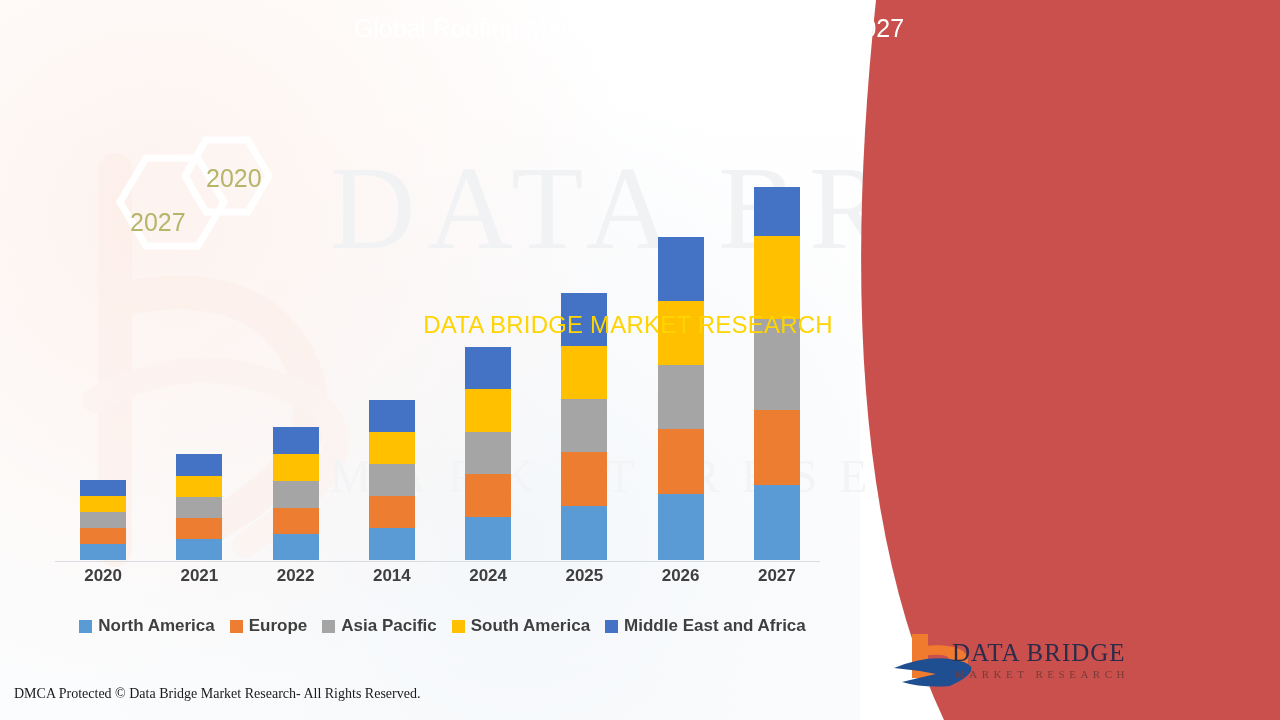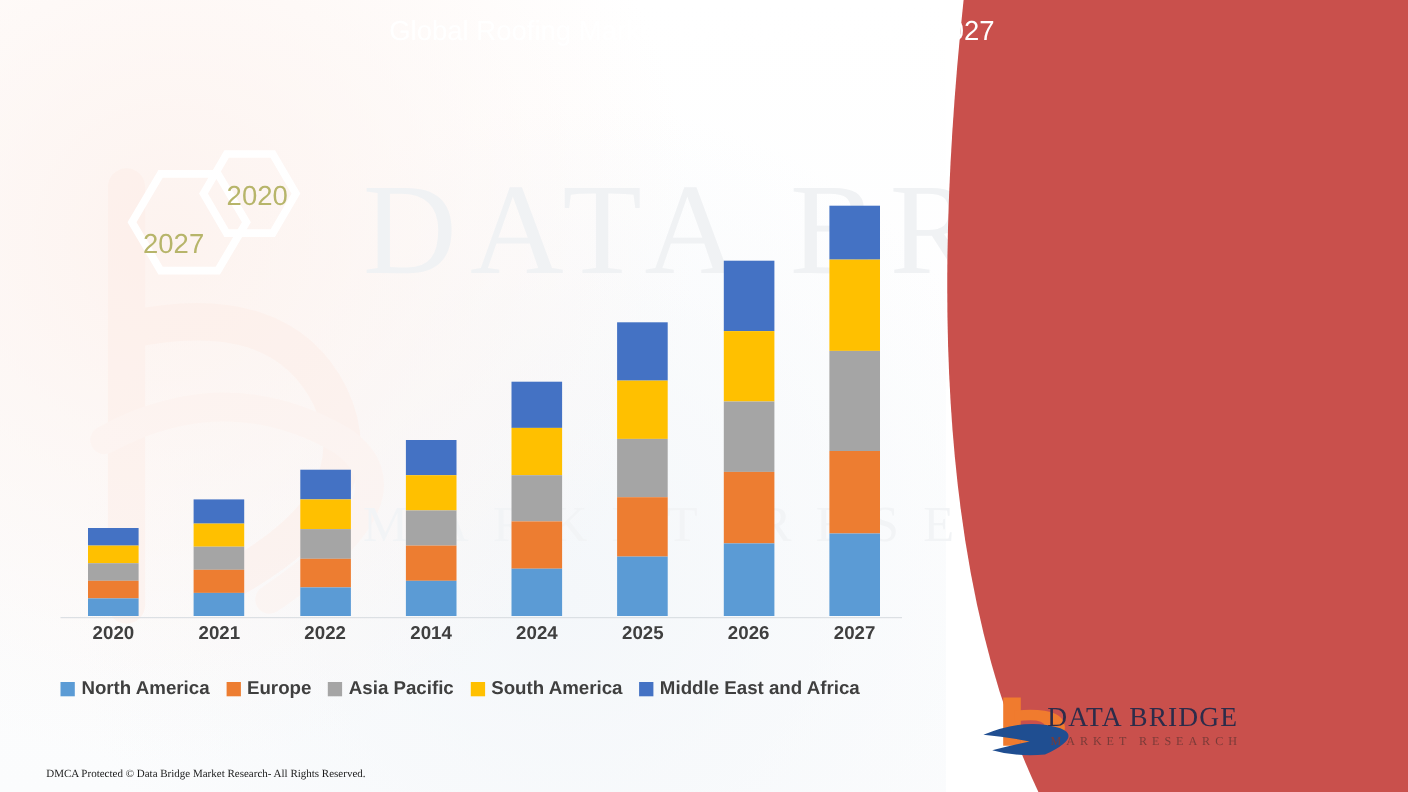--- a/index.html
+++ b/index.html
@@ -51,29 +51,29 @@
   .axis-line { position:absolute; left:0; bottom:-2px; width:765px; height:1px; background:#d9dde1; }
   .bar { width:46px; display:flex; flex-direction:column; justify-content:flex-end; }
   .seg { width:100%; }
 
   .xlabels { position:absolute; left:55px; top:566px; width:770px;
              display:flex; justify-content:space-around; }
   .xlabels span { width:46px; text-align:center; font-size:17px; font-weight:bold; color:#3f3f3f; }
 
   
   .legend { position:absolute; left:55px; top:616px; width:775px;
-            display:flex; align-items:center; gap:15px; }
+            display:flex; justify-content:center; align-items:center; gap:15px; }
   .legend-item { display:flex; align-items:center; gap:6px; }
   .swatch { width:13px; height:13px; display:inline-block; }
   .legend-label { font-size:17px; color:#3f3f3f; font-weight:bold; white-space:nowrap; }
 
   
   .footer-left {
-    position:absolute; left:42px; top:686px;
-    font-family:"Liberation Serif", serif; font-size:10px; color:#1a1a1a; white-space:nowrap;margin-top:12px;
+    position:absolute; left:14px; top:686px;
+    font-family:"Liberation Serif", serif; font-size:14px; color:#1a1a1a; white-space:nowrap;
   }
   .footer-right {
     position:absolute; left:462px; top:687px;
     font-family:"Liberation Serif", serif; font-size:12px; color:#1a1a1a; white-space:nowrap;
   }
 
   
   .red-panel { position:absolute; right:0; top:0; width:440px; height:720px; }
   .panel-title {
     position:absolute; left:0; right:22px; top:12px;
@@ -217,20 +217,21 @@
 
   <div class="hex-wrap">
     <svg viewBox="0 0 440 150" width="440" height="150" style="position:absolute;left:0;top:0;">
       <polygon points="205,72 226,36 268,36 289,72 268,108 226,108" fill="none" stroke="#ffffff" stroke-width="7" transform="translate(-20,-24) scale(1.0)"></polygon>
       <polygon points="150,98 176,54 228,54 254,98 228,142 176,142" fill="none" stroke="#ffffff" stroke-width="7" transform="translate(-30,-24) scale(1.0)"></polygon>
     </svg>
     <span class="hex-label" style="left:206px;top:36px;">2020</span>
     <span class="hex-label" style="left:130px;top:80px;">2027</span>
   </div>
 
+  <div class="brand">DATA BRIDGE MARKET RESEARCH</div>
 
   <svg class="logo" viewBox="0 0 215 62">
     <path d="M24 6 L24 50 L40 50 L40 6 Z" fill="#F07B2E"></path>
     <path d="M34 18 Q78 14 80 32 Q82 52 40 52 L40 40 Q64 40 62 32 Q60 24 34 28 Z" fill="#F07B2E"></path>
     <path d="M6 40 Q44 24 76 34 Q96 42 62 58 Q34 60 14 54 Q30 50 48 46 Q28 42 6 40 Z" fill="#1F4E91"></path>
   </svg>
   <div class="logo-title">DATA BRIDGE</div>
   <div class="logo-sub">MARKET RESEARCH</div>
 
 </div>

